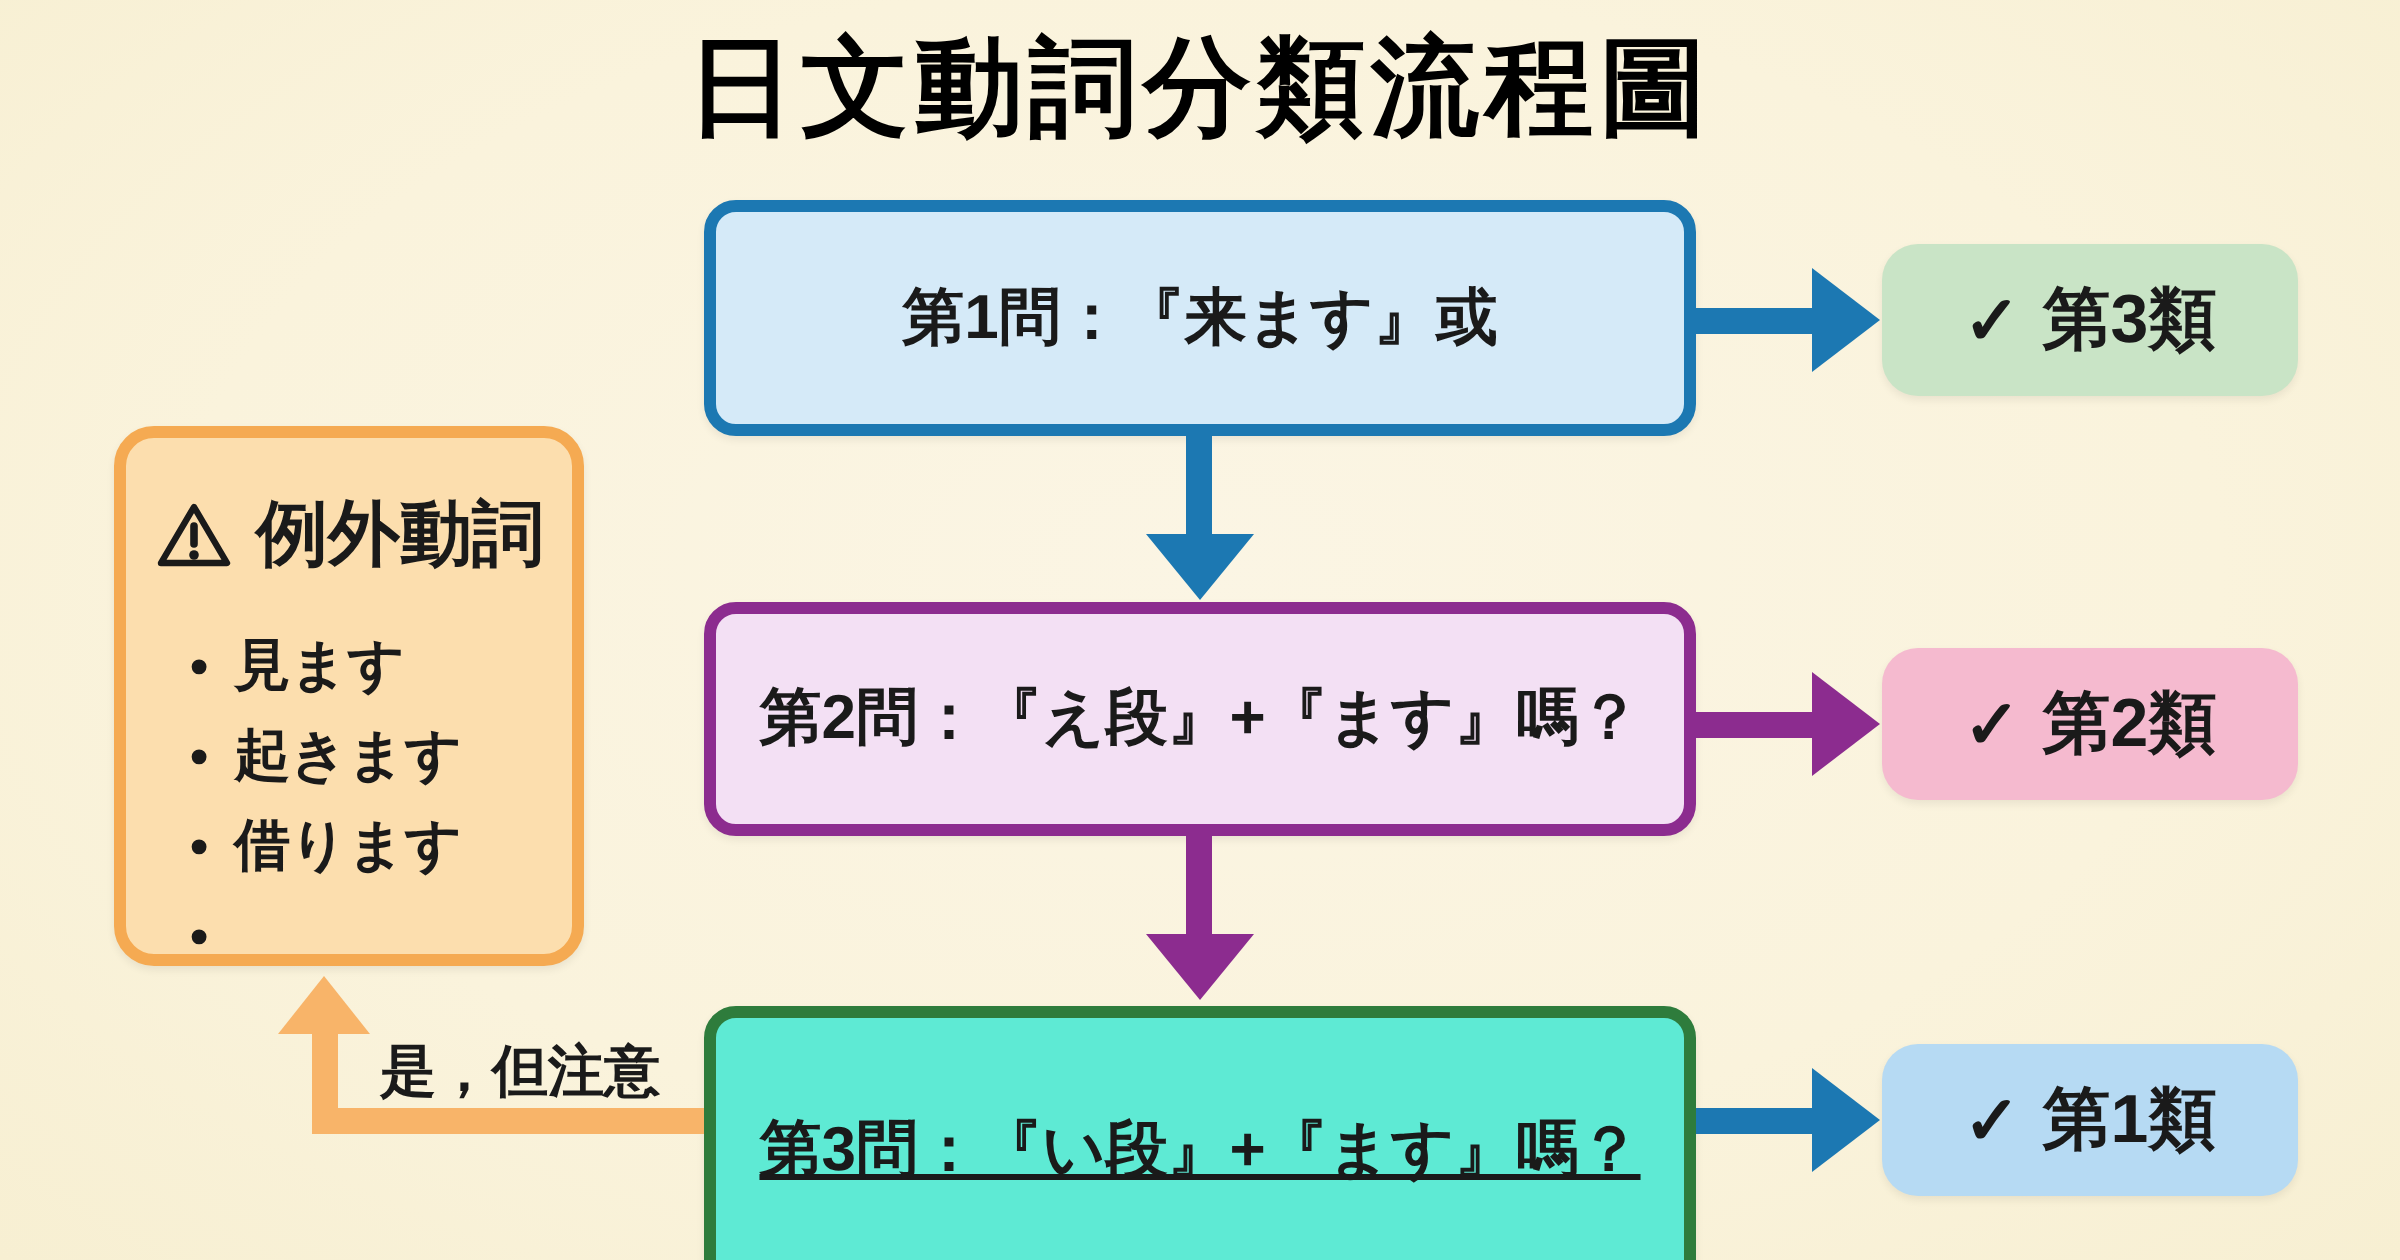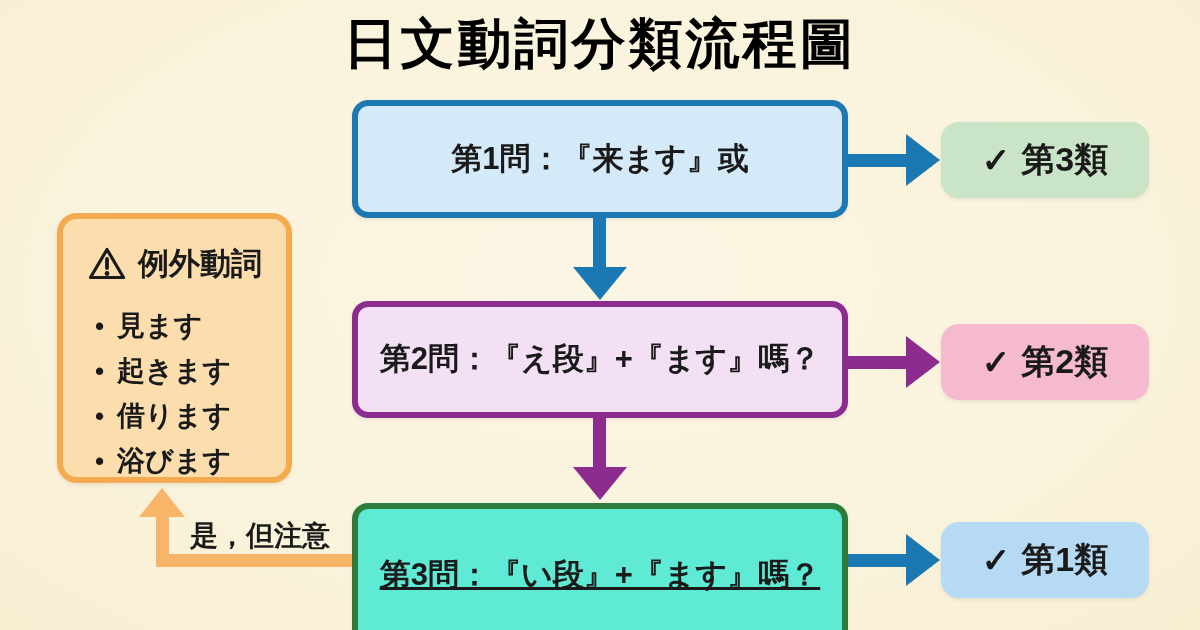--- a/index.html
+++ b/index.html
@@ -59,21 +59,21 @@
   .head-up.orange-a    { border-left-color:transparent; border-right-color:transparent; }
   
   .exception {
     position:absolute; left:57px; top:213px; width:235px; height:270px;
     background:#fcdeae; border:6px solid #f5aa52; border-radius:20px;
     padding-top:24px;
     box-shadow:0 2px 4px rgba(0,0,0,0.07);
   }
   .exc-header {
     display:flex; align-items:center; justify-content:center; gap:11px;
-    font-size:31px; font-weight:800;
+    font-size:36px; font-weight:800;
   }
   .exc-list { margin-top:18px; padding-left:32px; display:flex; flex-direction:column; }
   .exc-item { display:flex; align-items:center; gap:13px; font-size:28px; font-weight:800; height:45px; }
   .exc-bullet { font-size:26px; line-height:1; }
   .elbow-label {
     position:absolute; left:190px; top:517px;
     font-size:28px; font-weight:800; white-space:nowrap;
   }
   .check { font-weight:800; }
 </style>
@@ -146,16 +146,15 @@
     <div class="exc-item">
       <span class="exc-bullet">•</span>
       <span>起きます</span>
     </div>
     <div class="exc-item">
       <span class="exc-bullet">•</span>
       <span>借ります</span>
     </div>
     <div class="exc-item">
       <span class="exc-bullet">•</span>
-      <span>浴びます</span>
     </div>
   </div>
 </div>
 
 </body></html>

